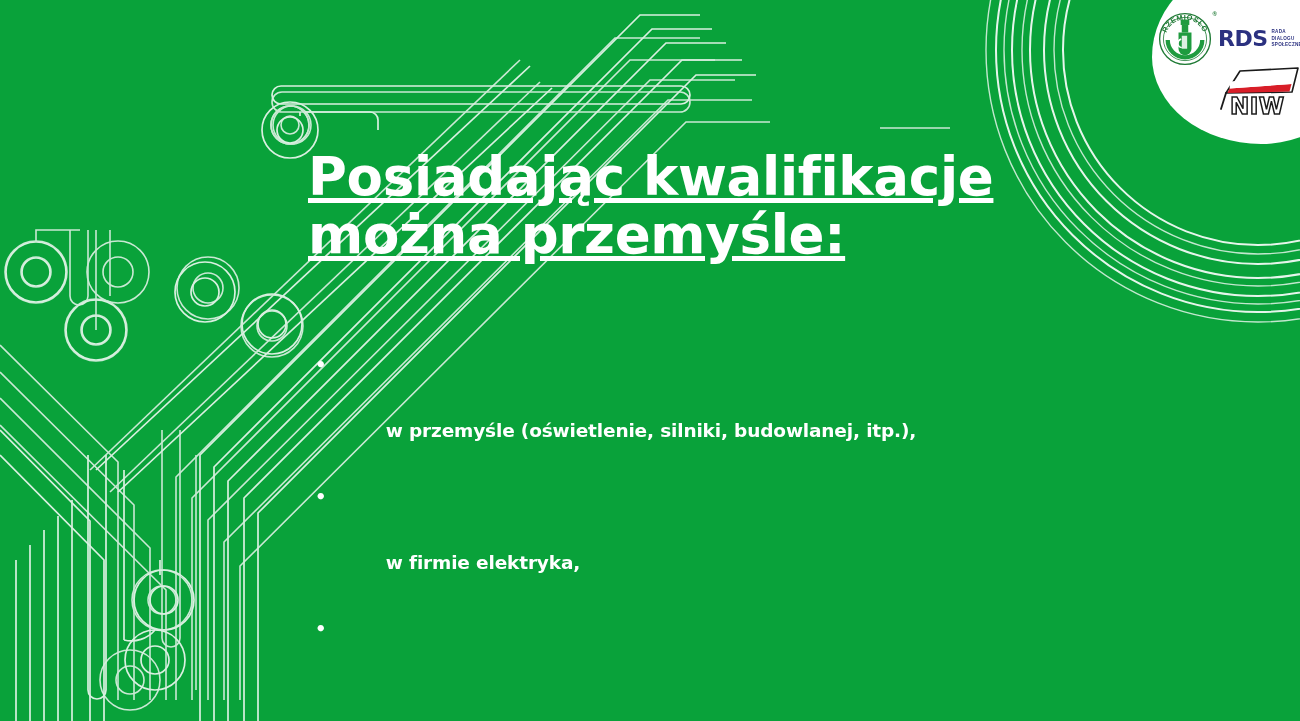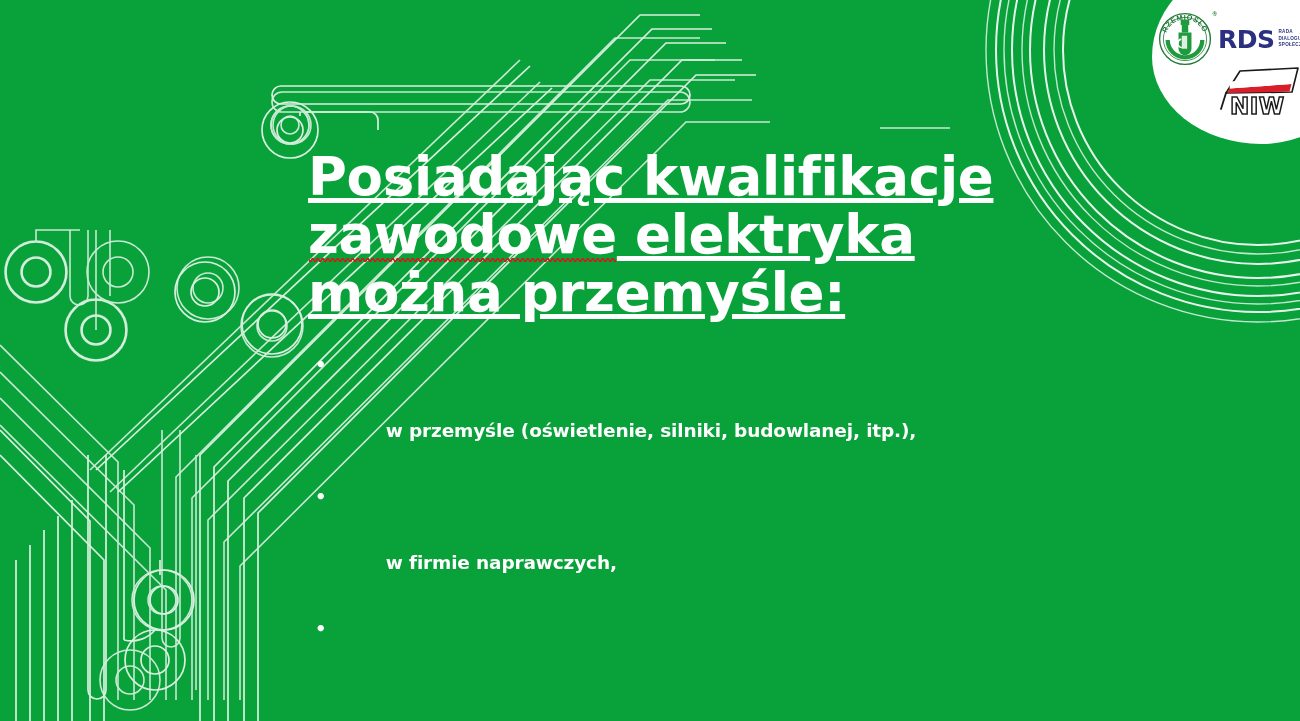--- a/index.html
+++ b/index.html
@@ -62,21 +62,21 @@
 
   
   #logo-rds {
     display: flex;
     align-items: center;
     gap: 4px;
   }
   #logo-rds .rds-mark {
     font-family: "DejaVu Sans", sans-serif;
     font-weight: 700;
-    font-size: 25px;
+    font-size: 22px;
     letter-spacing: -0.5px;
     color: #2b3180;
     line-height: 1;
   }
   #logo-rds .rds-sub {
     display: flex;
     flex-direction: column;
     justify-content: center;
     color: #2b3180;
     font-family: "Liberation Sans", sans-serif;
@@ -341,34 +341,33 @@
 
         <path d="M22 31 L17 47" stroke="#1a1a1a" stroke-width="1.8" fill="none" stroke-linecap="round"></path>
 
         <text x="26" y="52" font-family="DejaVu Sans, sans-serif" font-size="23" font-weight="700" fill="none" stroke="#1a1a1a" stroke-width="1.5" letter-spacing="0.5">NIW</text>
       </svg>
     </div>
   </div>
 
   <div id="headline">
     <span class="hl-line">Posiadając kwalifikacje</span>
-    <span class="hl-line"><span class="spellcheck">zawodowe</span><span> elektryka</span></span>
     <span class="hl-line">można przemyśle:</span>
   </div>
 
   <div id="bullet-list">
 
     <div class="bullet-item">
       <span class="bullet-dot">•</span>
       <span>w przemyśle (oświetlenie, silniki, budowlanej, itp.),</span>
     </div>
 
     <div class="bullet-item">
       <span class="bullet-dot">•</span>
-      <span>w firmie naprawczych,</span>
+      <span>w firmie elektryka,</span>
     </div>
 
     <div class="bullet-item">
       <span class="bullet-dot">•</span>
     </div>
 
   </div>
 </div>
 
 </body></html>

